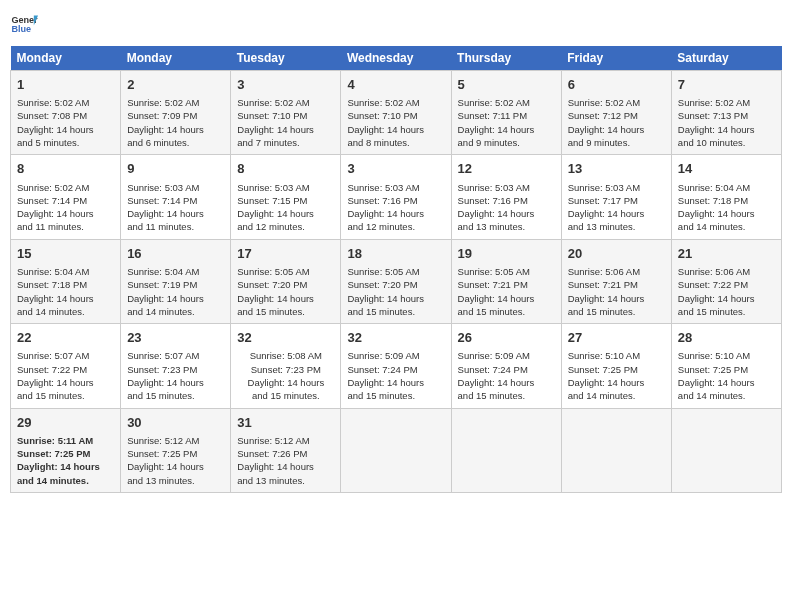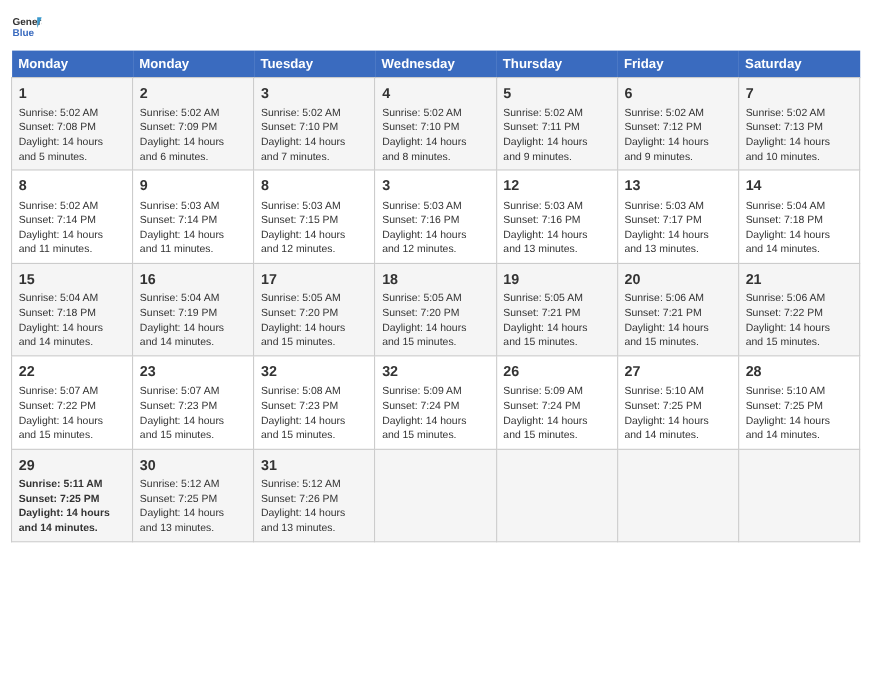--- a/index.html
+++ b/index.html
@@ -270,21 +270,21 @@
         </td>
         <td>
           <span class="day-num">23</span>
           <div class="day-info" style="white-space: pre-line;">Sunrise: 5:07 AM
 Sunset: 7:23 PM
 Daylight: 14 hours
 and 15 minutes.</div>
         </td>
         <td>
           <span class="day-num">32</span>
-          <div class="day-info" style="white-space: pre-line;">Sunrise: 5:08 AM
+          <div class="day-info" style="white-space: pre-line; text-align: center;">Sunrise: 5:08 AM
 Sunset: 7:23 PM
 Daylight: 14 hours
 and 15 minutes.</div>
         </td>
         <td>
           <span class="day-num">32</span>
           <div class="day-info" style="white-space: pre-line;">Sunrise: 5:09 AM
 Sunset: 7:24 PM
 Daylight: 14 hours
 and 15 minutes.</div>

